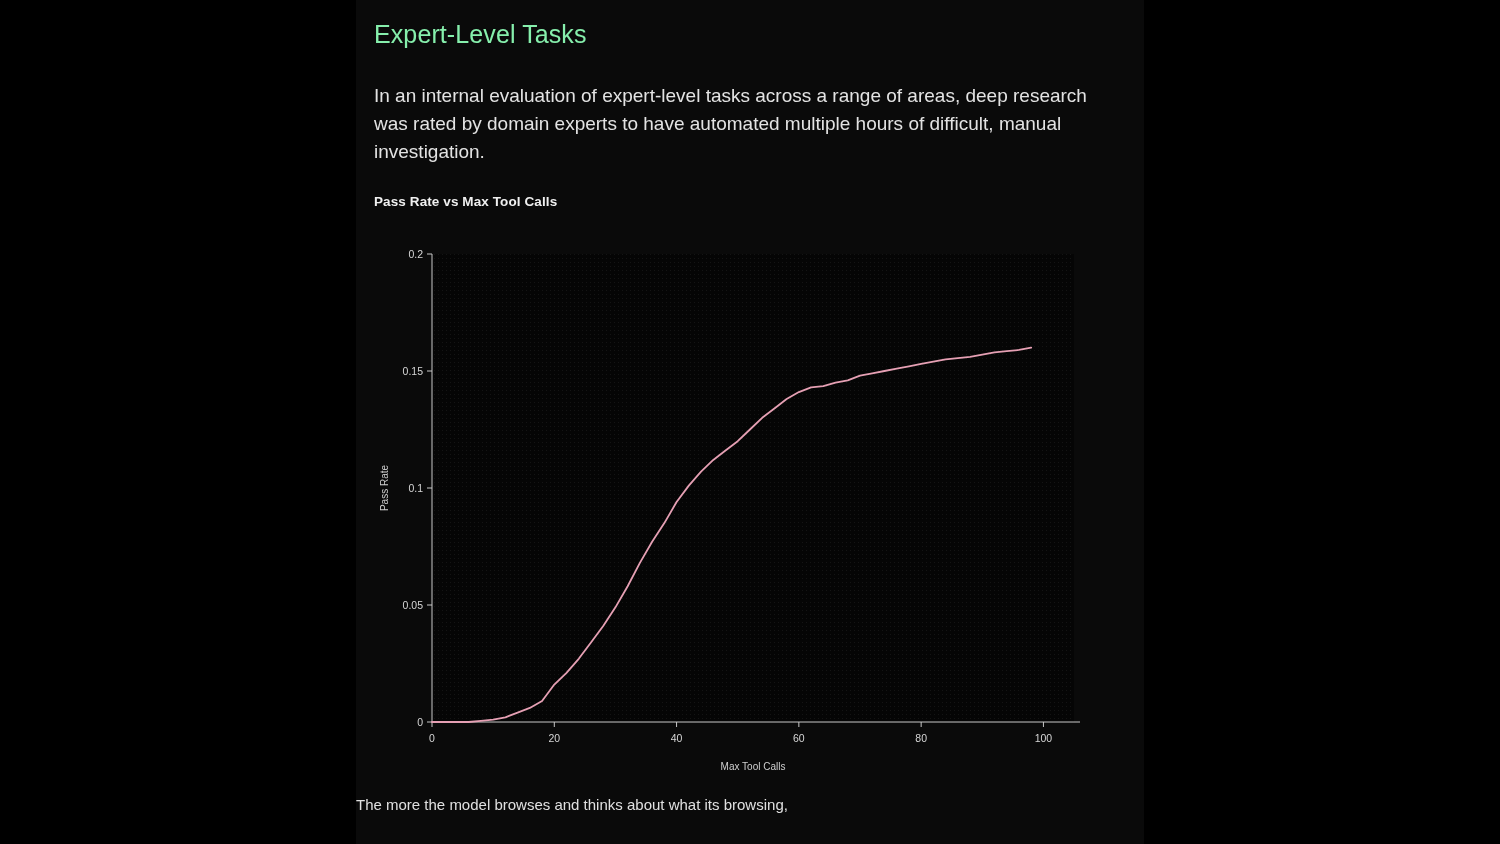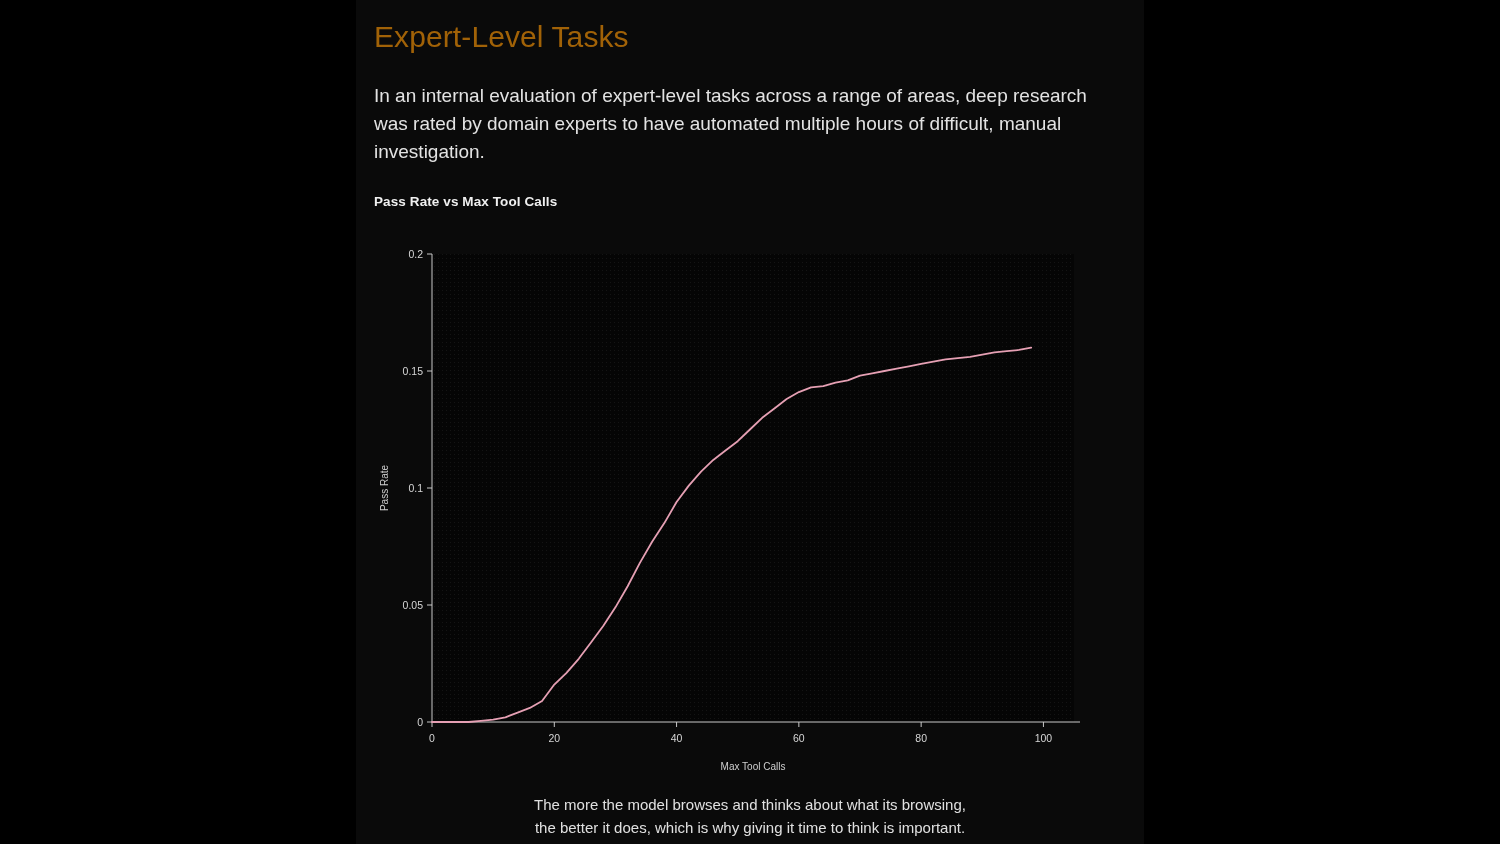--- a/index.html
+++ b/index.html
@@ -24,22 +24,22 @@
     top: 0;
     width: 788px;
     height: 844px;
     background: #0a0a0a;
     overflow: hidden;
   }
   #title {
     position: absolute;
     left: 18px;
     top: 20px;
-    font-size: 30px;
-    color: #a16207;
+    font-size: 25px;
+    color: #86efac;
     letter-spacing: 0.1px;
     font-weight: 400;
   }
   #intro {
     position: absolute;
     left: 18px;
     top: 82px;
     width: 726px;
     font-size: 19px;
     line-height: 28px;
@@ -61,21 +61,21 @@
     left: 18px;
     top: 238px;
     width: 752px;
     height: 550px;
   }
   #caption {
     position: absolute;
     left: 0;
     top: 793px;
     width: 788px;
-    text-align: center;
+    text-align: left;
     font-size: 15px;
     line-height: 23px;
     color: #e0e0e0;
   }
   .axis-label {
     fill: #cfcfcf;
     font-size: 10px;
     font-family: "Liberation Sans", sans-serif;
   }
   .tick-text {
@@ -130,17 +130,16 @@
           <line x1="669.4285714285714" y1="484" x2="669.4285714285714" y2="489" stroke="#c9c9c9" stroke-width="1"></line>
           <text x="669.4285714285714" y="504" text-anchor="middle" class="tick-text">100</text>
           <text x="0" y="0" class="axis-label" text-anchor="middle" transform="translate(14,250) rotate(-90)">Pass Rate</text>
           <text x="379" y="532" class="axis-label" text-anchor="middle">Max Tool Calls</text>
           <path d="M58.00 484.00 L70.23 484.00 L82.46 484.00 L94.69 484.00 L106.91 482.83 L119.14 481.66 L131.37 479.32 L143.60 474.64 L155.83 469.96 L168.06 462.94 L180.29 446.56 L192.51 434.86 L204.74 420.82 L216.97 404.44 L229.20 388.06 L241.43 369.34 L253.66 348.28 L265.89 324.88 L278.11 303.82 L290.34 285.10 L302.57 264.04 L314.80 247.66 L327.03 233.62 L339.26 221.92 L351.49 212.56 L363.71 203.20 L375.94 191.50 L388.17 179.80 L400.40 170.44 L412.63 161.08 L424.86 154.06 L437.09 149.38 L449.31 148.21 L461.54 144.70 L473.77 142.36 L486.00 137.68 L498.23 135.34 L510.46 133.00 L522.69 130.66 L534.91 128.32 L547.14 125.98 L559.37 123.64 L571.60 121.30 L583.83 120.13 L596.06 118.96 L608.29 116.62 L620.51 114.28 L632.74 113.11 L644.97 111.94 L657.20 109.60" fill="none" stroke="#e6a0b4" stroke-width="1.8" stroke-linejoin="round" stroke-linecap="round"></path>
         </svg>
     </div>
 
     <div id="caption">
       <div>The more the model browses and thinks about what its browsing,</div>
-      <div>the better it does, which is why giving it time to think is important.</div>
     </div>
 
   </div>
 </div>
 
 </body></html>

